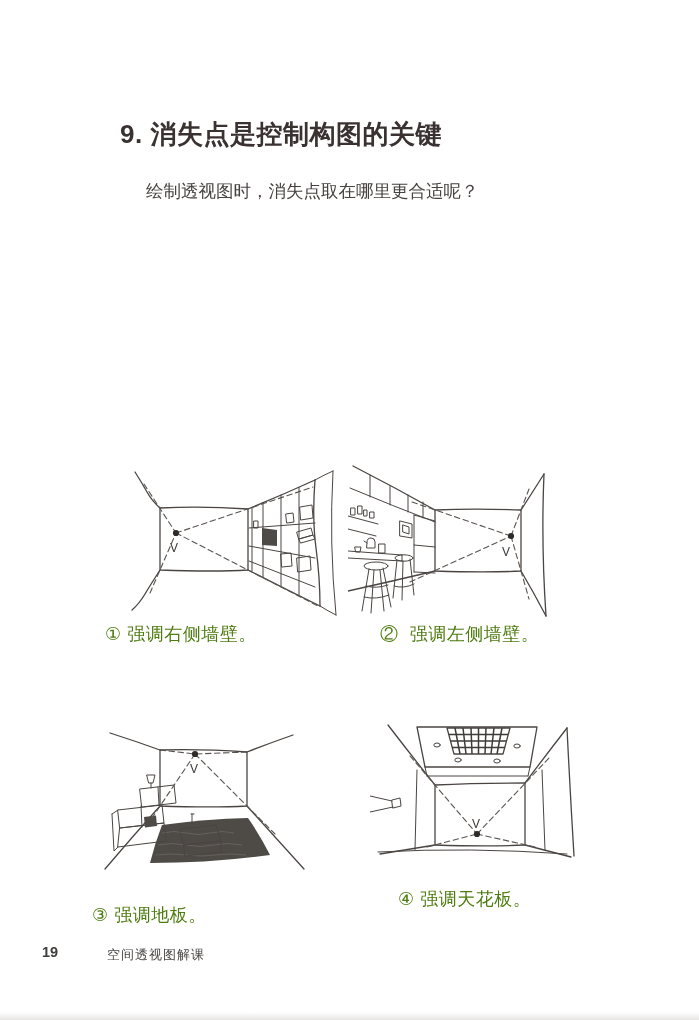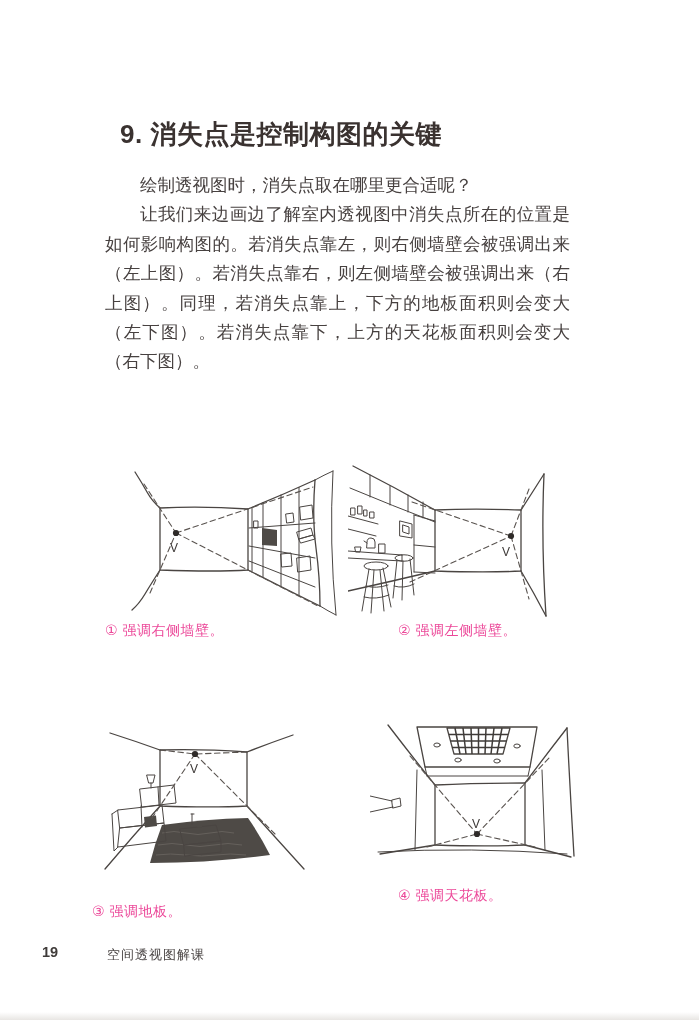--- a/index.html
+++ b/index.html
@@ -12,24 +12,24 @@
   #section-title{
     left:104px;top:101px;
     font-size:26px;font-weight:700;color:#3a3230;letter-spacing:.5px;
     margin:16px;
   }
   #body-text{
     left:105px;top:171px;width:465px;
     font-size:17.5px;line-height:29.4px;color:#474140;
     text-align:justify;text-justify:inter-ideograph;
   }
-  #body-text p{margin:0;text-indent:2em;}
+  #body-text p{margin:6px;text-indent:2em;}
   #body-text strong{font-weight:700;color:#3d3634;}
   .caption{
-    font-size:14px;color:#ec4899;letter-spacing:.5px;white-space:nowrap;text-align:center;
+    font-size:18px;color:#4d7c0f;letter-spacing:.5px;white-space:nowrap;text-align:center;
   }
   .sketch{display:block;}
   .sk{fill:none;stroke:#4a4542;stroke-width:1.3;stroke-linecap:round;stroke-linejoin:round;}
   .sk2{fill:none;stroke:#4a4542;stroke-width:1;stroke-linecap:round;stroke-linejoin:round;}
   .dash{fill:none;stroke:#5a5450;stroke-width:1.1;stroke-dasharray:5.5 3.5;stroke-linecap:round;}
   .dark{fill:#4e4a46;stroke:none;}
   .grid{fill:none;stroke:#3f3b38;stroke-width:1.5;}
   .vp-dot{fill:#2e2a28;}
   .vp-label{font-family:"Liberation Sans",sans-serif;font-size:12px;fill:#3c3836;}
   .rugtex{fill:none;stroke:#6b6661;stroke-width:.9;opacity:.9;}
@@ -38,21 +38,20 @@
   #page-bottom-edge{left:0;bottom:0;width:699px;height:8px;
     background:linear-gradient(#ffffff,#e8e6e3);}
 </style>
 </head>
 <body>
 
 <h1 class="abs" id="section-title">9. 消失点是控制构图的关键</h1>
 
 <div class="abs" id="body-text">
   <p>绘制透视图时，消失点取在哪里更合适呢？</p>
-  <p>让我们来边画边了解室内透视图中消失点所在的位置是如何影响构图的。若消失点靠左，则右侧墙壁会被强调出来（左上图）。若消失点靠右，则左侧墙壁会被强调出来（右上图）。同理，若消失点靠上，下方的地板面积则会变大（左下图）。若消失点靠下，上方的天花板面积则会变大（右下图）。</p>
 </div>
 
 <svg class="abs sketch" style="left:100px;top:458px;" width="245" height="168" viewBox="0 0 245 168">
   <g>
     <path class="sk" d="M60,50 C89,48.5 119,49 148,51 L148,112 C119,113.8 88,113 60,112 Z"></path>
     <path class="sk" d="M60,50 Q52,43 47,34 T35,14"></path>
     <path class="sk" d="M60,112 Q51,126 45,136 T32,152"></path>
     <path class="sk" d="M148,51 Q180,38 215,22"></path>
     <path class="sk" d="M148,112 Q185,131 220,148"></path>
     <path class="sk" d="M215,22 Q212,60 216,90 T220,148"></path>
@@ -117,21 +116,21 @@
     <path class="dash" d="M64,44 L163,78"></path>
     <path class="dash" d="M62,124 L163,78"></path>
     <path class="dash" d="M163,78 L181,31"></path>
     <path class="dash" d="M163,78 L181,141"></path>
   </g>
   <circle class="vp-dot" cx="163" cy="78" r="3.1"></circle>
   <text class="vp-label" x="154" y="98">V</text>
 </svg>
 
 <div class="abs caption" style="left:105px;top:622px;">① 强调右侧墙壁。</div>
-<div class="abs caption" style="left:398px;top:622px;">② 强调左侧墙壁。</div>
+<div class="abs caption" style="left:380px;top:622px;font-family:Liberation Mono, monospace;">② 强调左侧墙壁。</div>
 
 <svg class="abs sketch" style="left:100px;top:705px;" width="245" height="175" viewBox="0 0 245 175">
   <g>
     <path class="sk" d="M60,45 C89,44 119,45 147,47 L147,101 C119,102.5 88,102 60,101 Z"></path>
     <path class="sk" d="M10,28 Q35,36 60,45"></path>
     <path class="sk" d="M193,30 Q170,38 147,47"></path>
     <path class="sk" d="M60,101 Q33,131 5,164"></path>
     <path class="sk" d="M147,101 Q176,133 204,164"></path>
   </g>
   <g>

